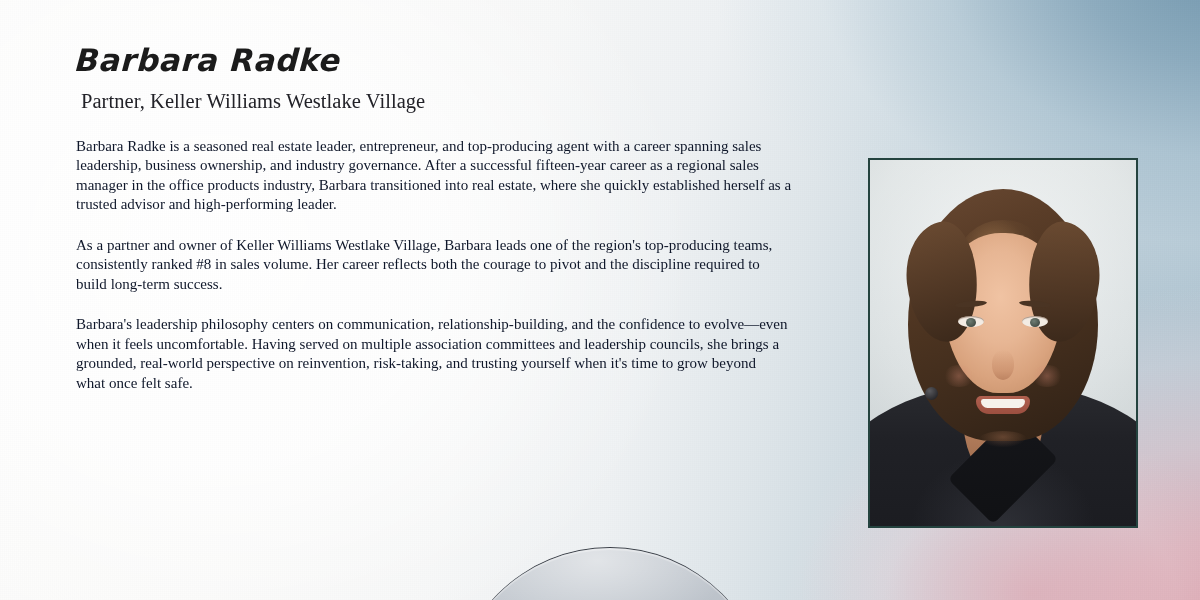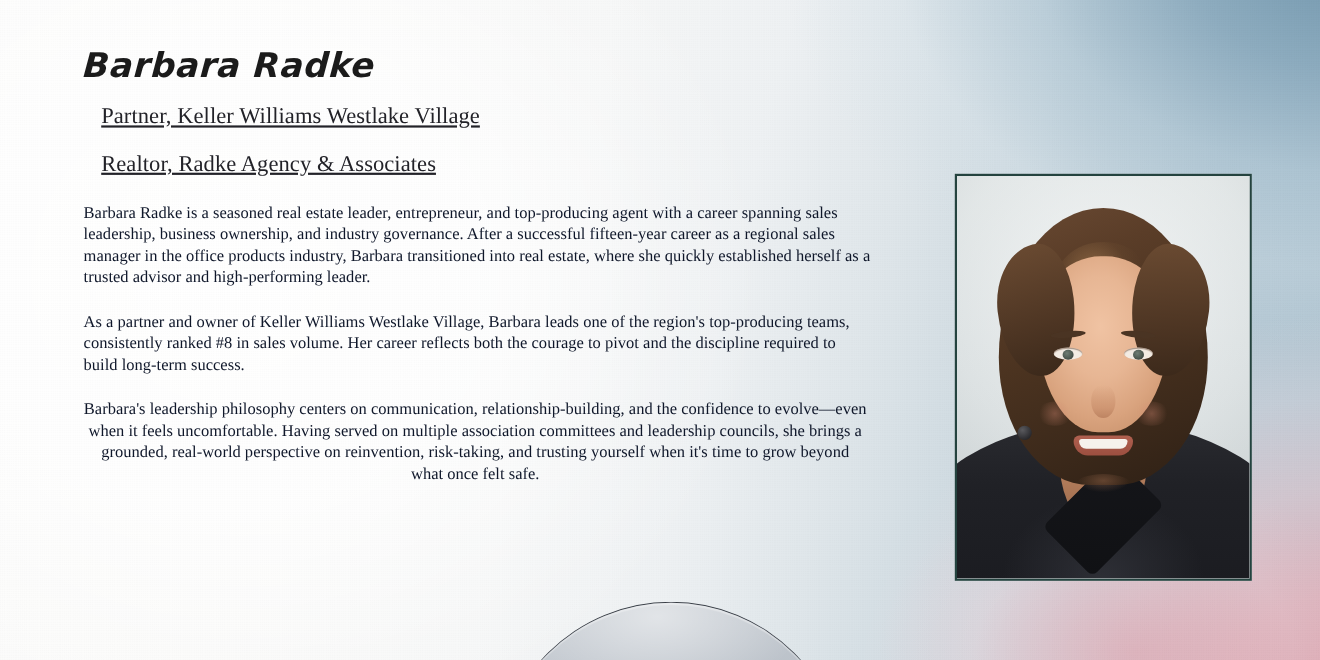--- a/index.html
+++ b/index.html
@@ -121,40 +121,39 @@
     line-height: 1.05;
     margin: 0 0 11px 0;
     transform: skewX(-4deg);
     transform-origin: left center;
   }
   .title-line {
     font-family: "Liberation Serif", "DejaVu Serif", serif;
     font-size: 20.5px;
     color: #222228;
     line-height: 1.32;
-    margin: 16px;
+    margin: 5px;
     letter-spacing: 0.05px;
-    text-decoration: underline;
   }
   .titles {
     margin-bottom: 22px;
   }
   .bio-para {
     font-family: "Liberation Serif", "DejaVu Serif", serif;
     font-size: 15px;
     line-height: 1.30;
     color: #0f172a;
     margin: 0 0 21px 0;
     width: 730px;
     letter-spacing: 0.01px;
   }
   .bio-para:last-child { margin-bottom: 0; }
   .p1 { width: 732px; }
   .p2 { width: 718px; }
-  .p3 { width: 712px; text-align: center; }
+  .p3 { width: 712px; }
 
   
   .portrait-frame {
     position: absolute;
     left: 868px;
     top: 158px;
     width: 270px;
     height: 370px;
     box-sizing: border-box;
     border: 2px solid #24433f;
@@ -388,21 +387,20 @@
   <div class="bg-layer bg-grain"></div>
 
   <div class="dome"></div>
 
   <div class="text-col">
 
     <div class="speaker-name">Barbara Radke</div>
 
     <div class="titles">
       <p class="title-line">Partner, Keller Williams Westlake Village</p>
-      <p class="title-line">Realtor, Radke Agency &amp; Associates</p>
     </div>
 
     <p class="bio-para p1">Barbara Radke is a seasoned real estate leader, entrepreneur, and top-producing agent with a career spanning sales leadership, business ownership, and industry governance. After a successful fifteen-year career as a regional sales manager in the office products industry, Barbara transitioned into real estate, where she quickly established herself as a trusted advisor and high-performing leader.</p>
 
     <p class="bio-para p2">As a partner and owner of Keller Williams Westlake Village, Barbara leads one of the region's top-producing teams, consistently ranked #8 in sales volume. Her career reflects both the courage to pivot and the discipline required to build long-term success.</p>
 
     <p class="bio-para p3">Barbara's leadership philosophy centers on communication, relationship-building, and the confidence to evolve—even when it feels uncomfortable. Having served on multiple association committees and leadership councils, she brings a grounded, real-world perspective on reinvention, risk-taking, and trusting yourself when it's time to grow beyond what once felt safe.</p>
   </div>
 
   <div class="portrait-frame">

